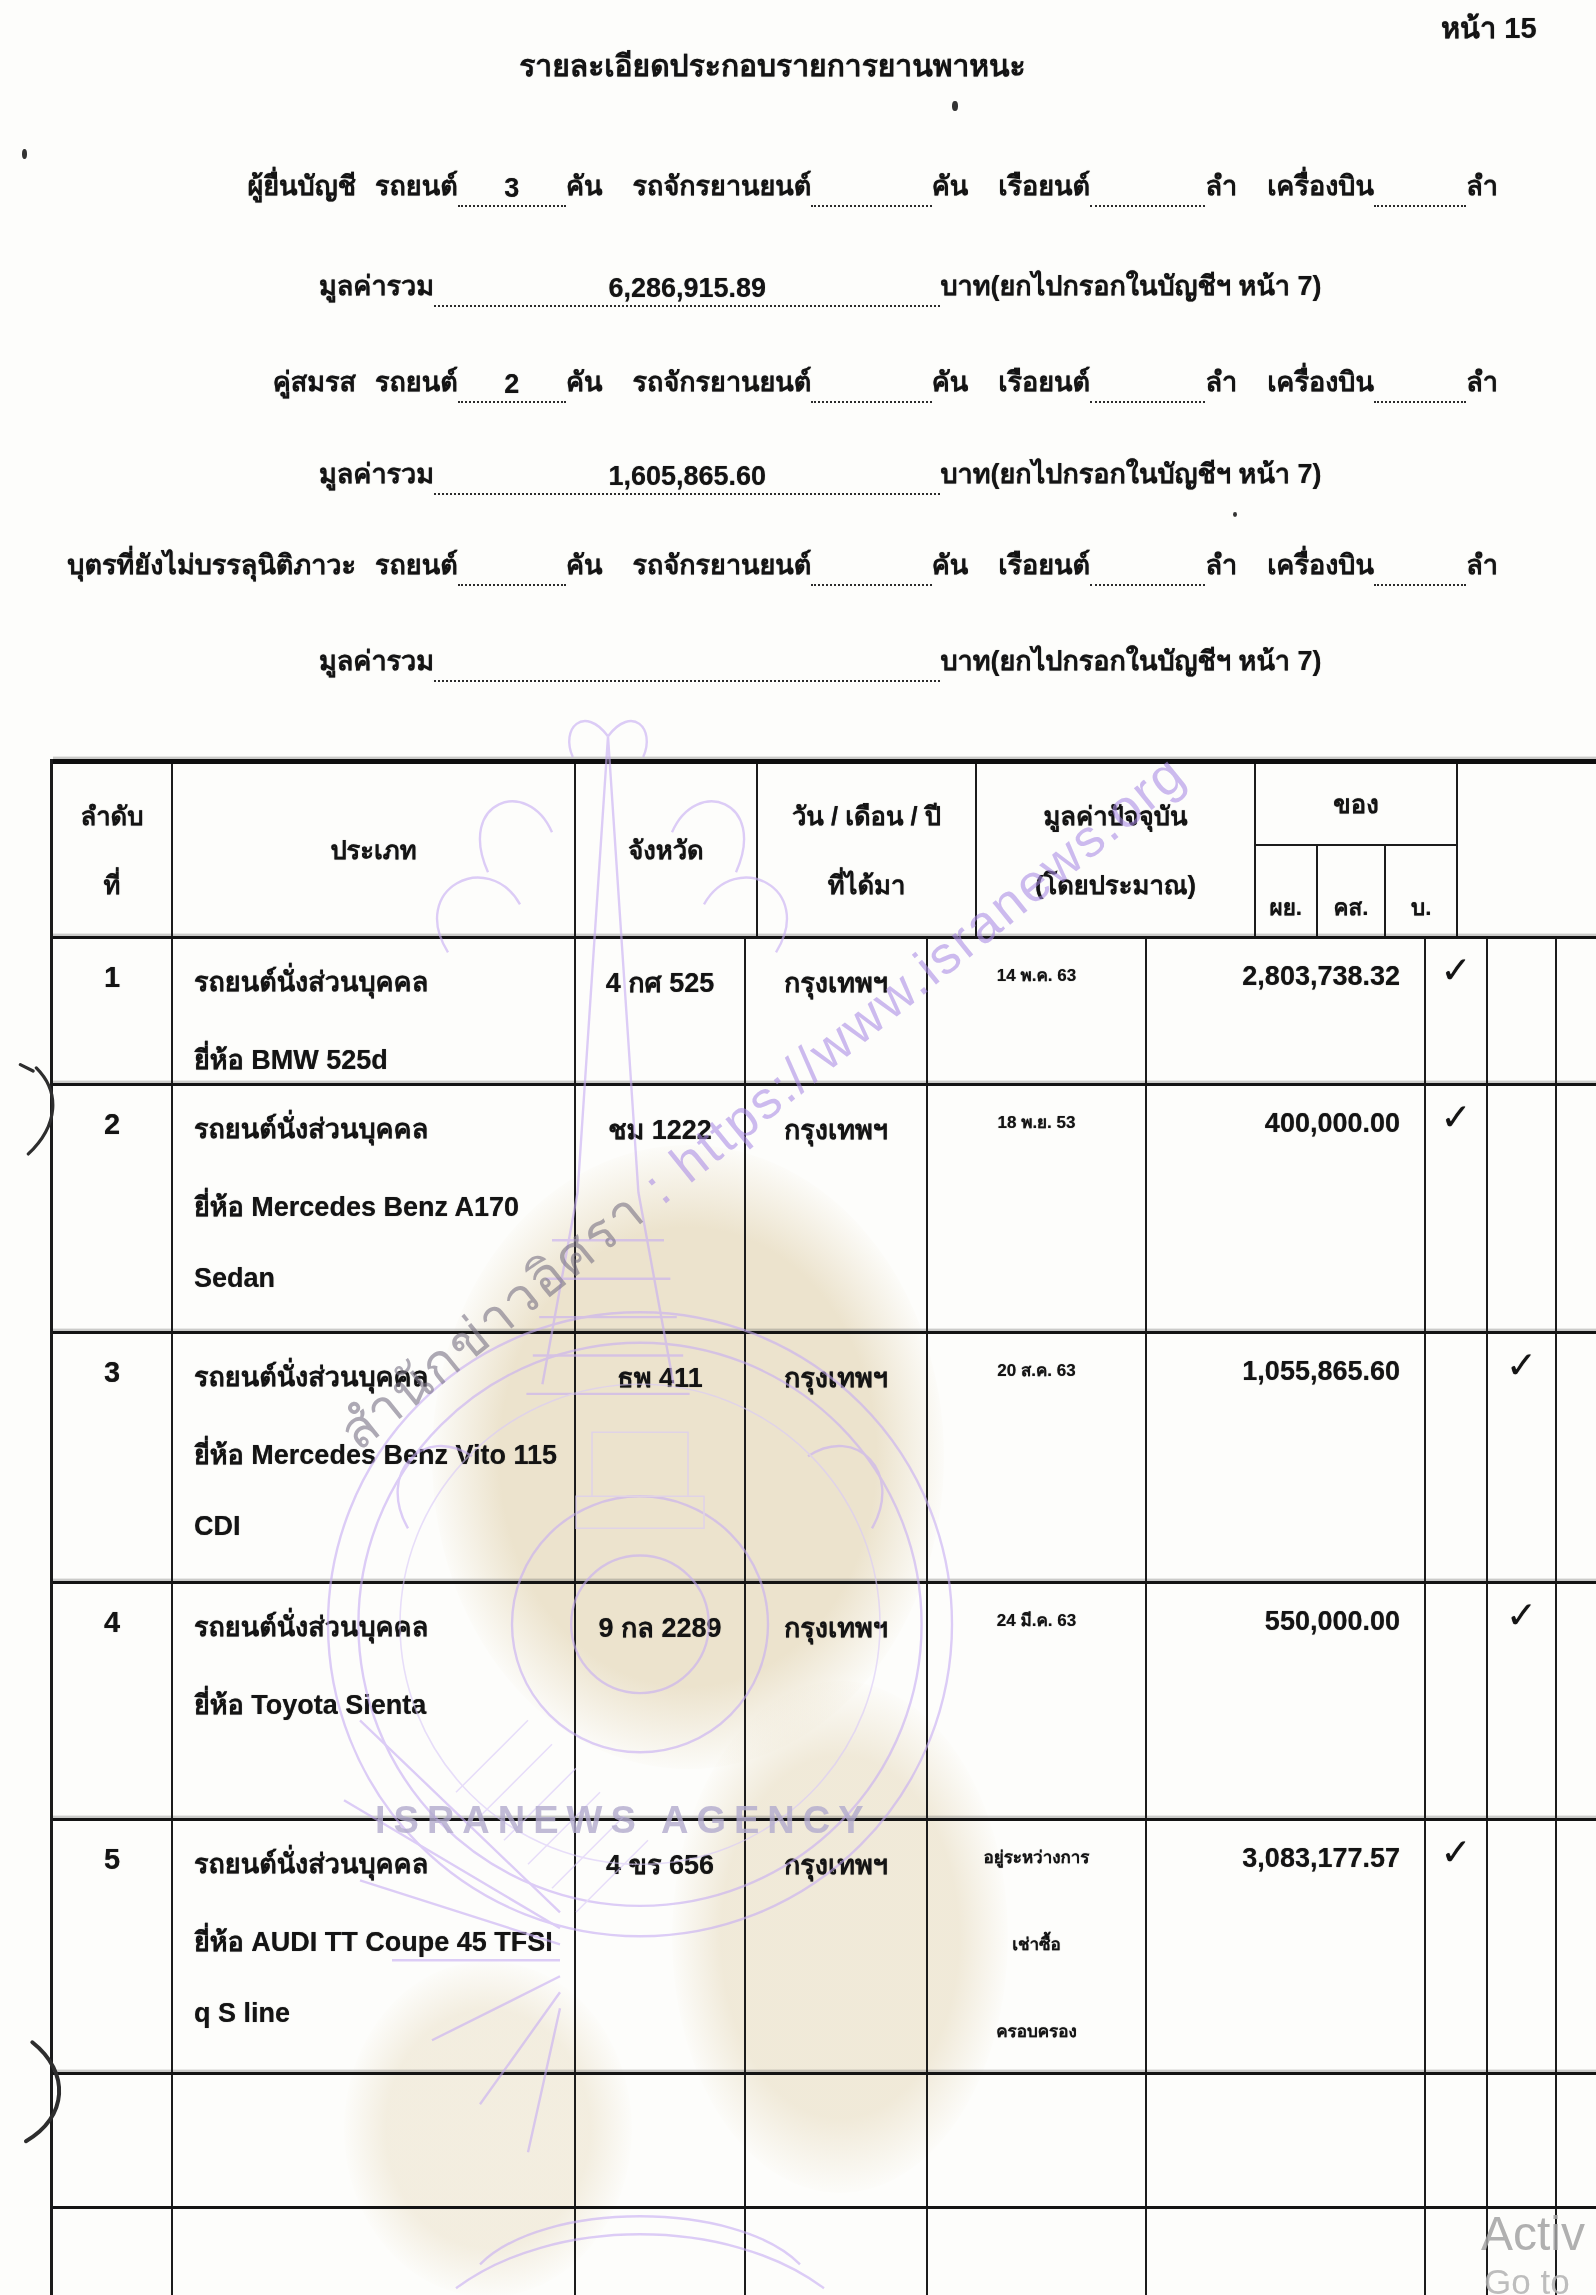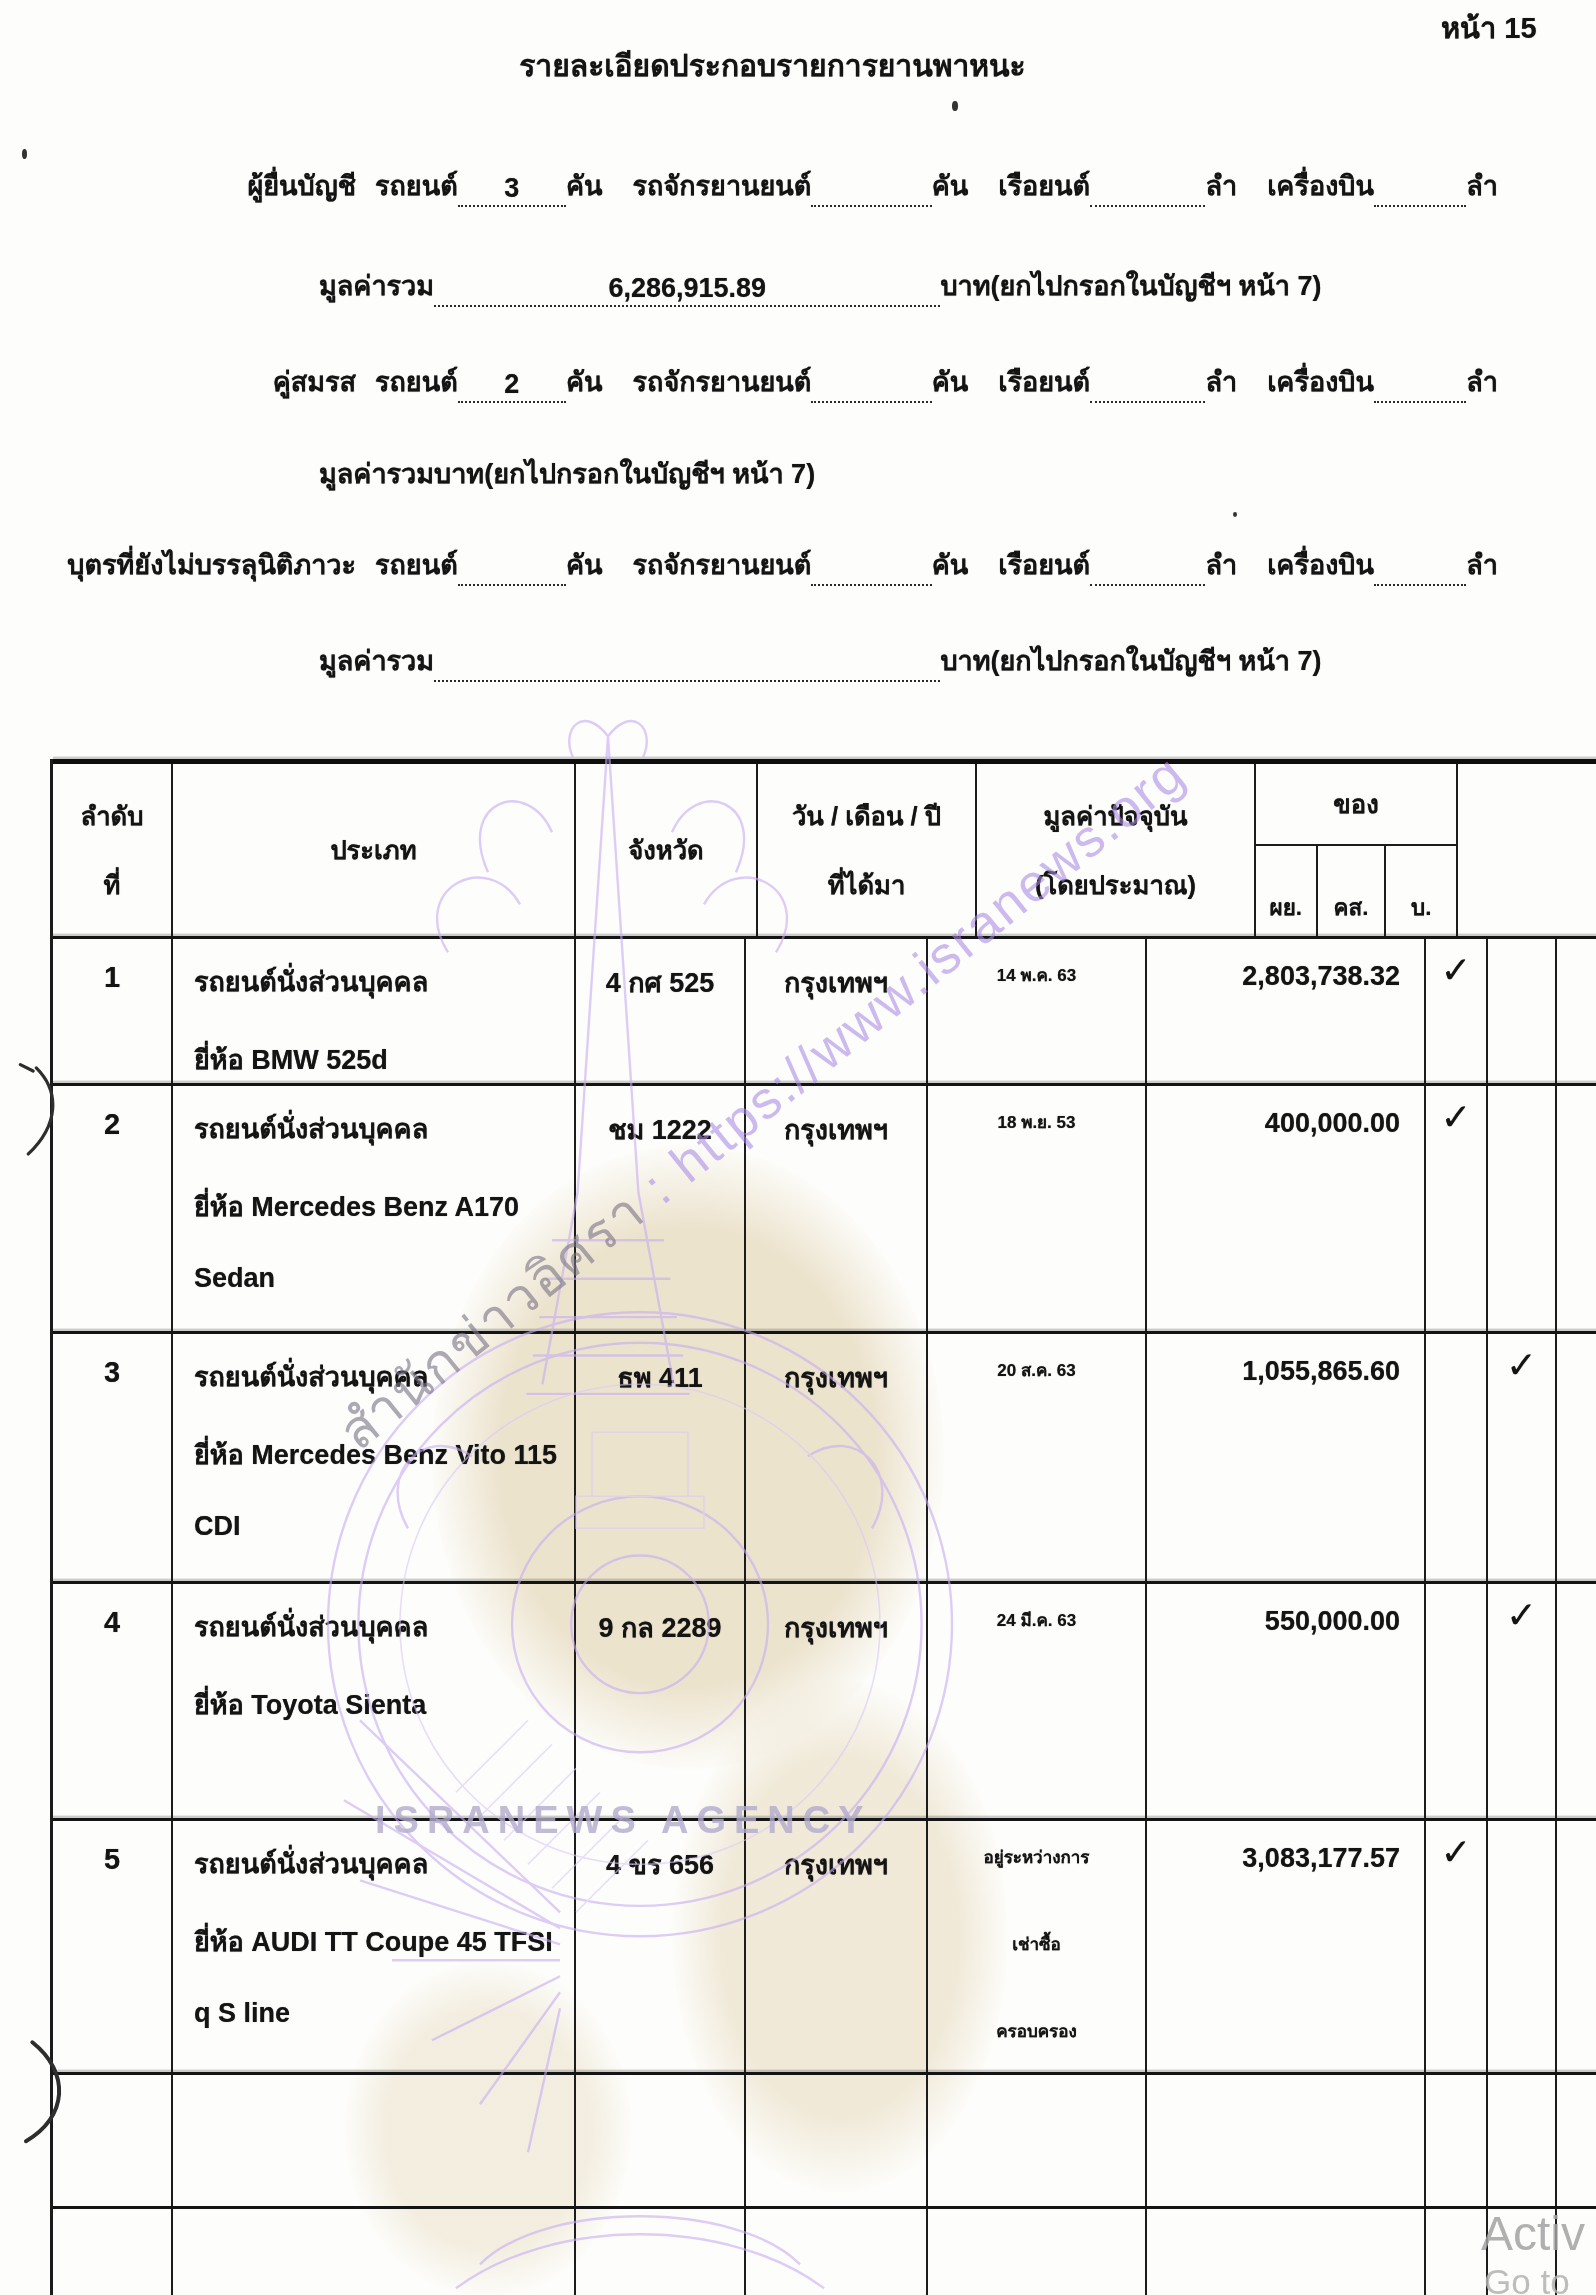--- a/index.html
+++ b/index.html
@@ -129,20 +129,21 @@
     <span>คัน</span>
     <span class="lbl">เรือยนต์</span>
     <span class="blank b-boat"></span>
     <span>ลำ</span>
     <span class="lbl">เครื่องบิน</span>
     <span class="blank b-plane"></span>
     <span>ลำ</span>
   </div>
   <div class="tline o2b ink">
     <span>มูลค่ารวม</span>
+    <span class="blank b-total">1,605,865.60</span>
     <span>บาท</span>
     <span class="note">(ยกไปกรอกในบัญชีฯ หน้า 7)</span>
   </div>
 
   <div class="sline o3a ink">
     <span class="name">บุตรที่ยังไม่บรรลุนิติภาวะ</span>
     <span class="lbl first">รถยนต์</span>
     <span class="blank b-car"></span>
     <span>คัน</span>
     <span class="lbl">รถจักรยานยนต์</span>

